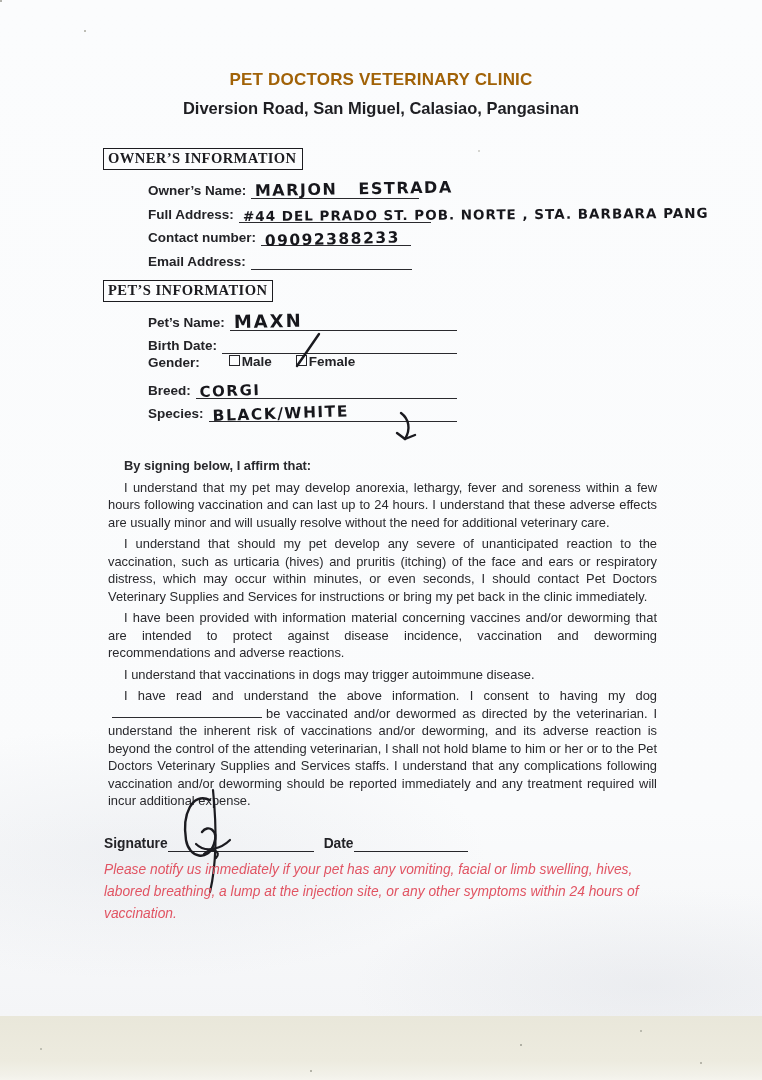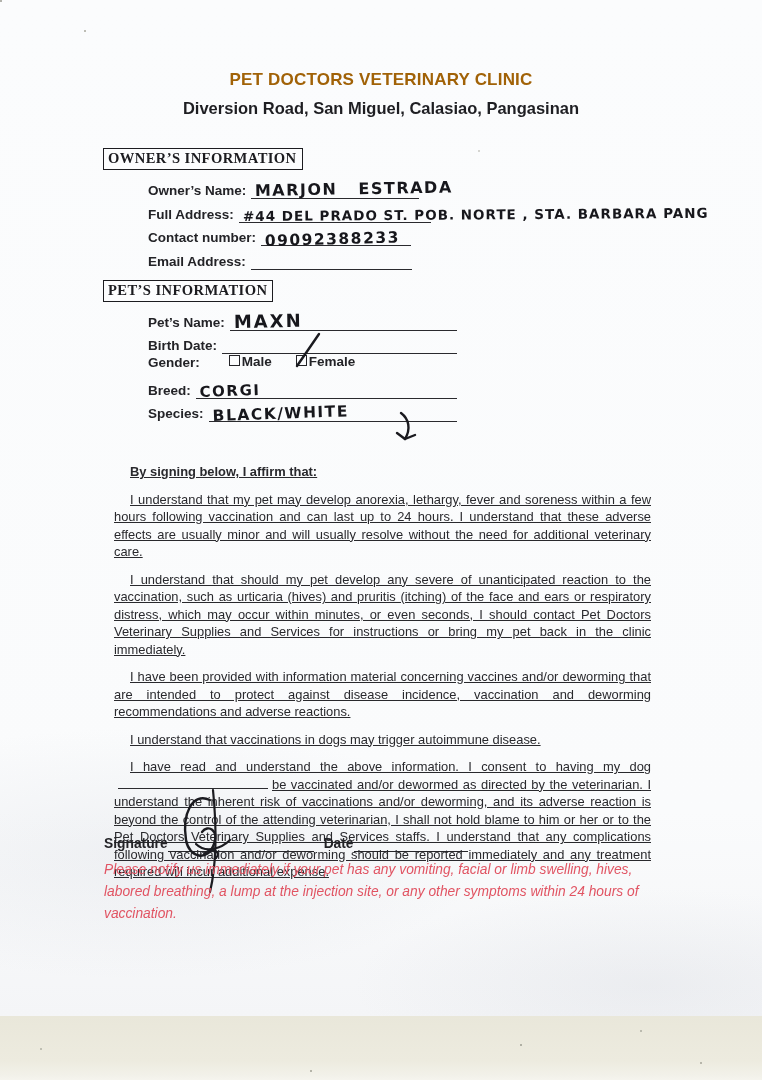--- a/index.html
+++ b/index.html
@@ -61,21 +61,21 @@
   .gender-row{display:flex;align-items:flex-start;gap:22px;}
   .cb{display:inline-block;width:9px;height:9px;border:1.5px solid #232327;margin:0 2px 1px 2px;position:relative;}
   .gopt{font-weight:bold;font-size:13.5px;color:#232327;display:flex;align-items:center;}
   .female-check{position:absolute;left:-8px;top:-26px;overflow:visible;pointer-events:none;}
   .species-arrow{position:absolute;left:186px;top:8px;overflow:visible;pointer-events:none;}
   .aff{
     position:absolute;left:104px;top:453px;width:557px;
     font-size:12.9px;line-height:17.5px;color:#29292d;
   }
   .aff-heading{font-weight:bold;margin:0;}
-  .aff p{margin:10px;text-align:justify;text-indent:16px;text-decoration:underline;}
+  .aff p{margin:4px;text-align:justify;text-indent:16px;}
   .u{text-decoration:underline;}
   .inline-blank{display:inline-block;width:150px;height:11px;border-bottom:1.4px solid #2c2c30;margin:0 4px;}
   .sig-row{
     position:absolute;left:104px;top:836px;width:470px;
     display:flex;align-items:flex-end;
   }
   .sig-label,.date-label{font-weight:bold;font-size:13.8px;color:#232327;line-height:16px;}
   .sig-line{width:146px;border-bottom:1.7px solid #26262a;height:14px;}
   .date-line{width:114px;border-bottom:1.7px solid #26262a;height:14px;}
   .sig-gap{width:10px;}

